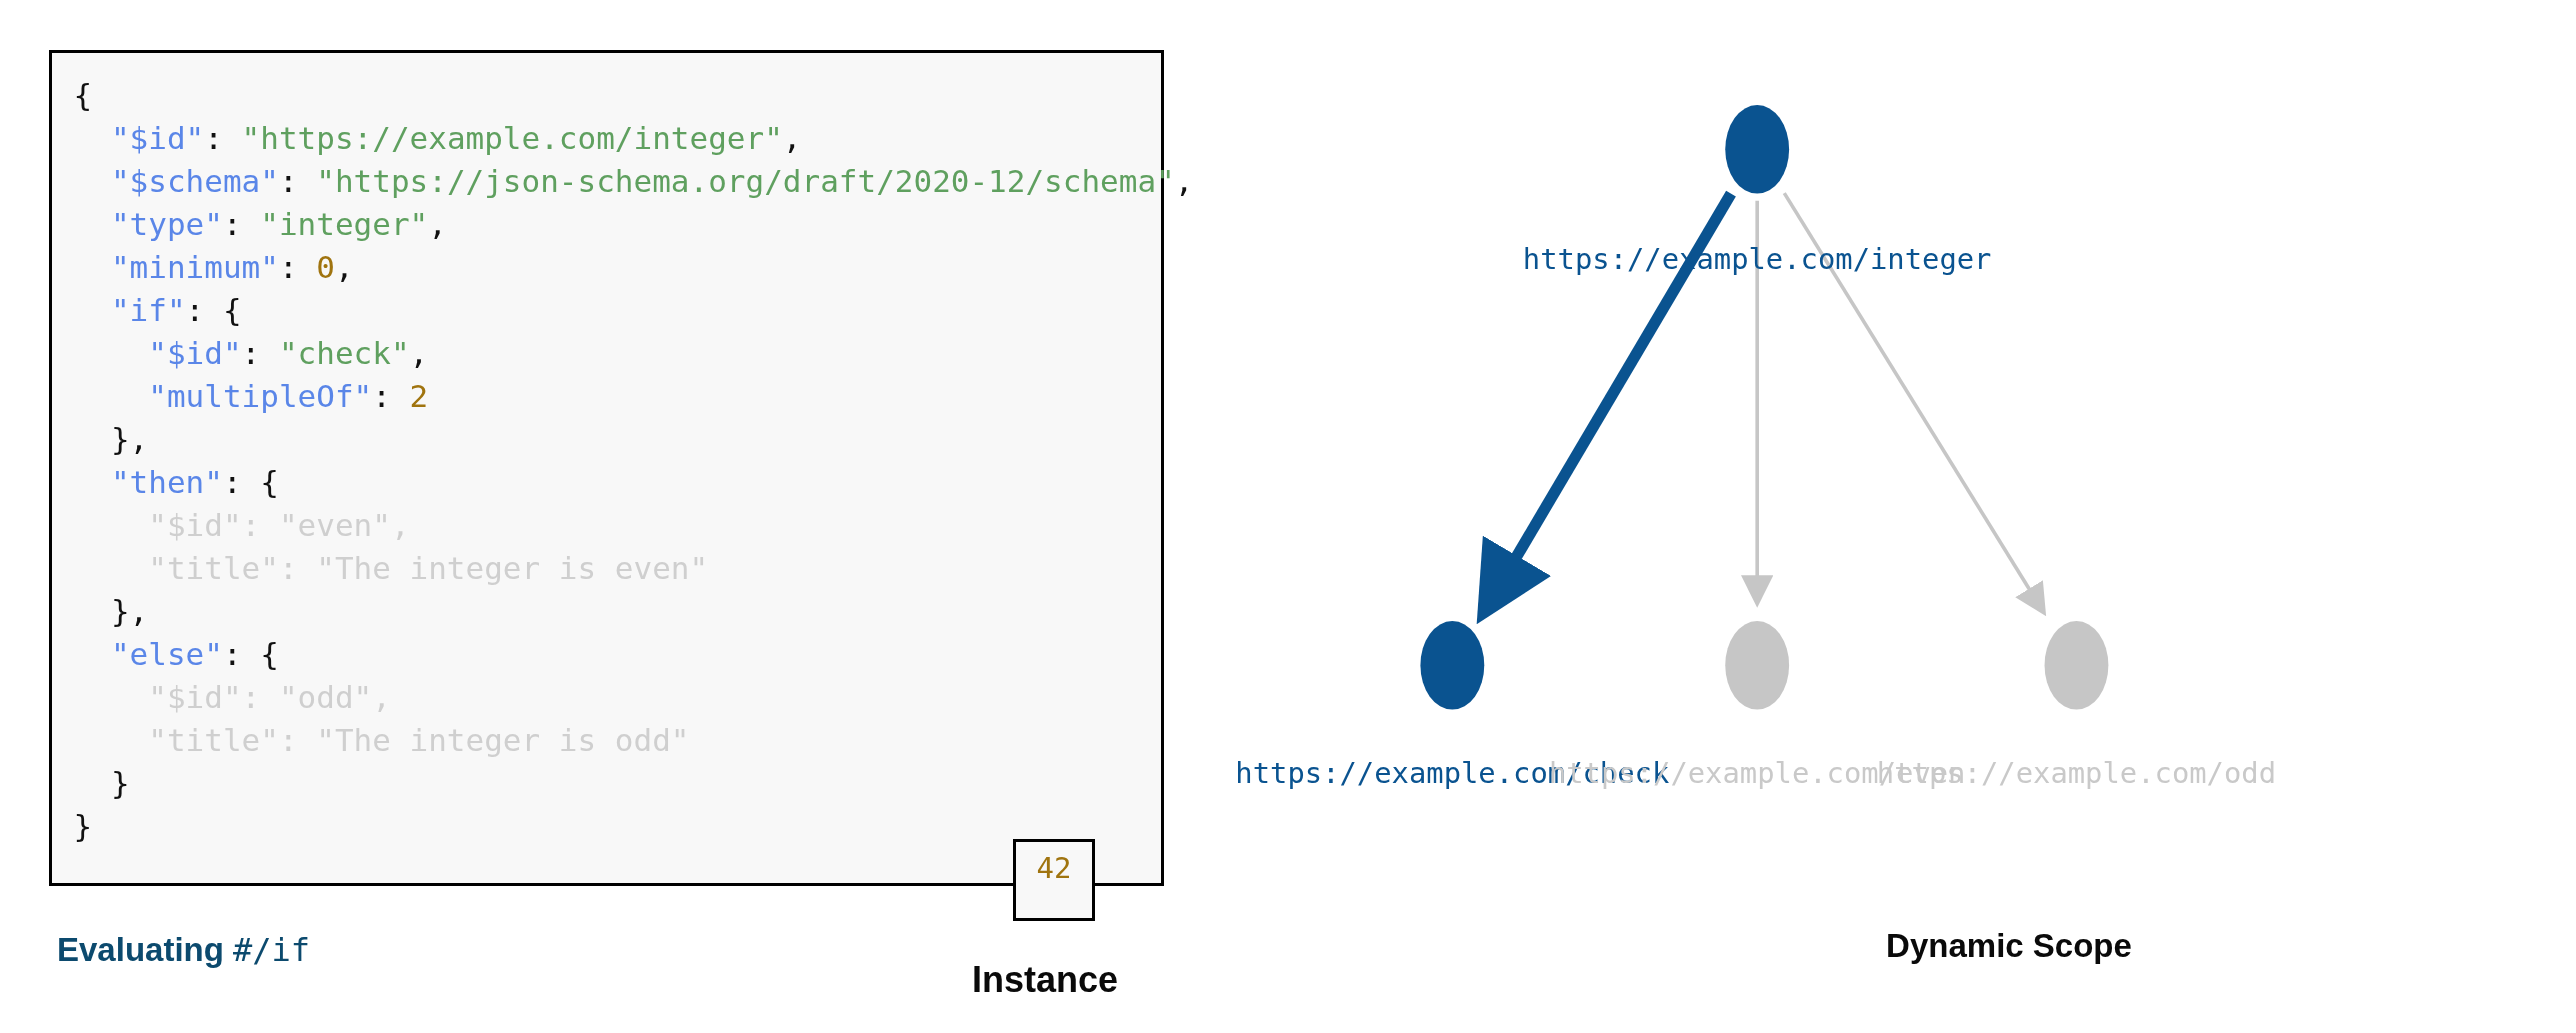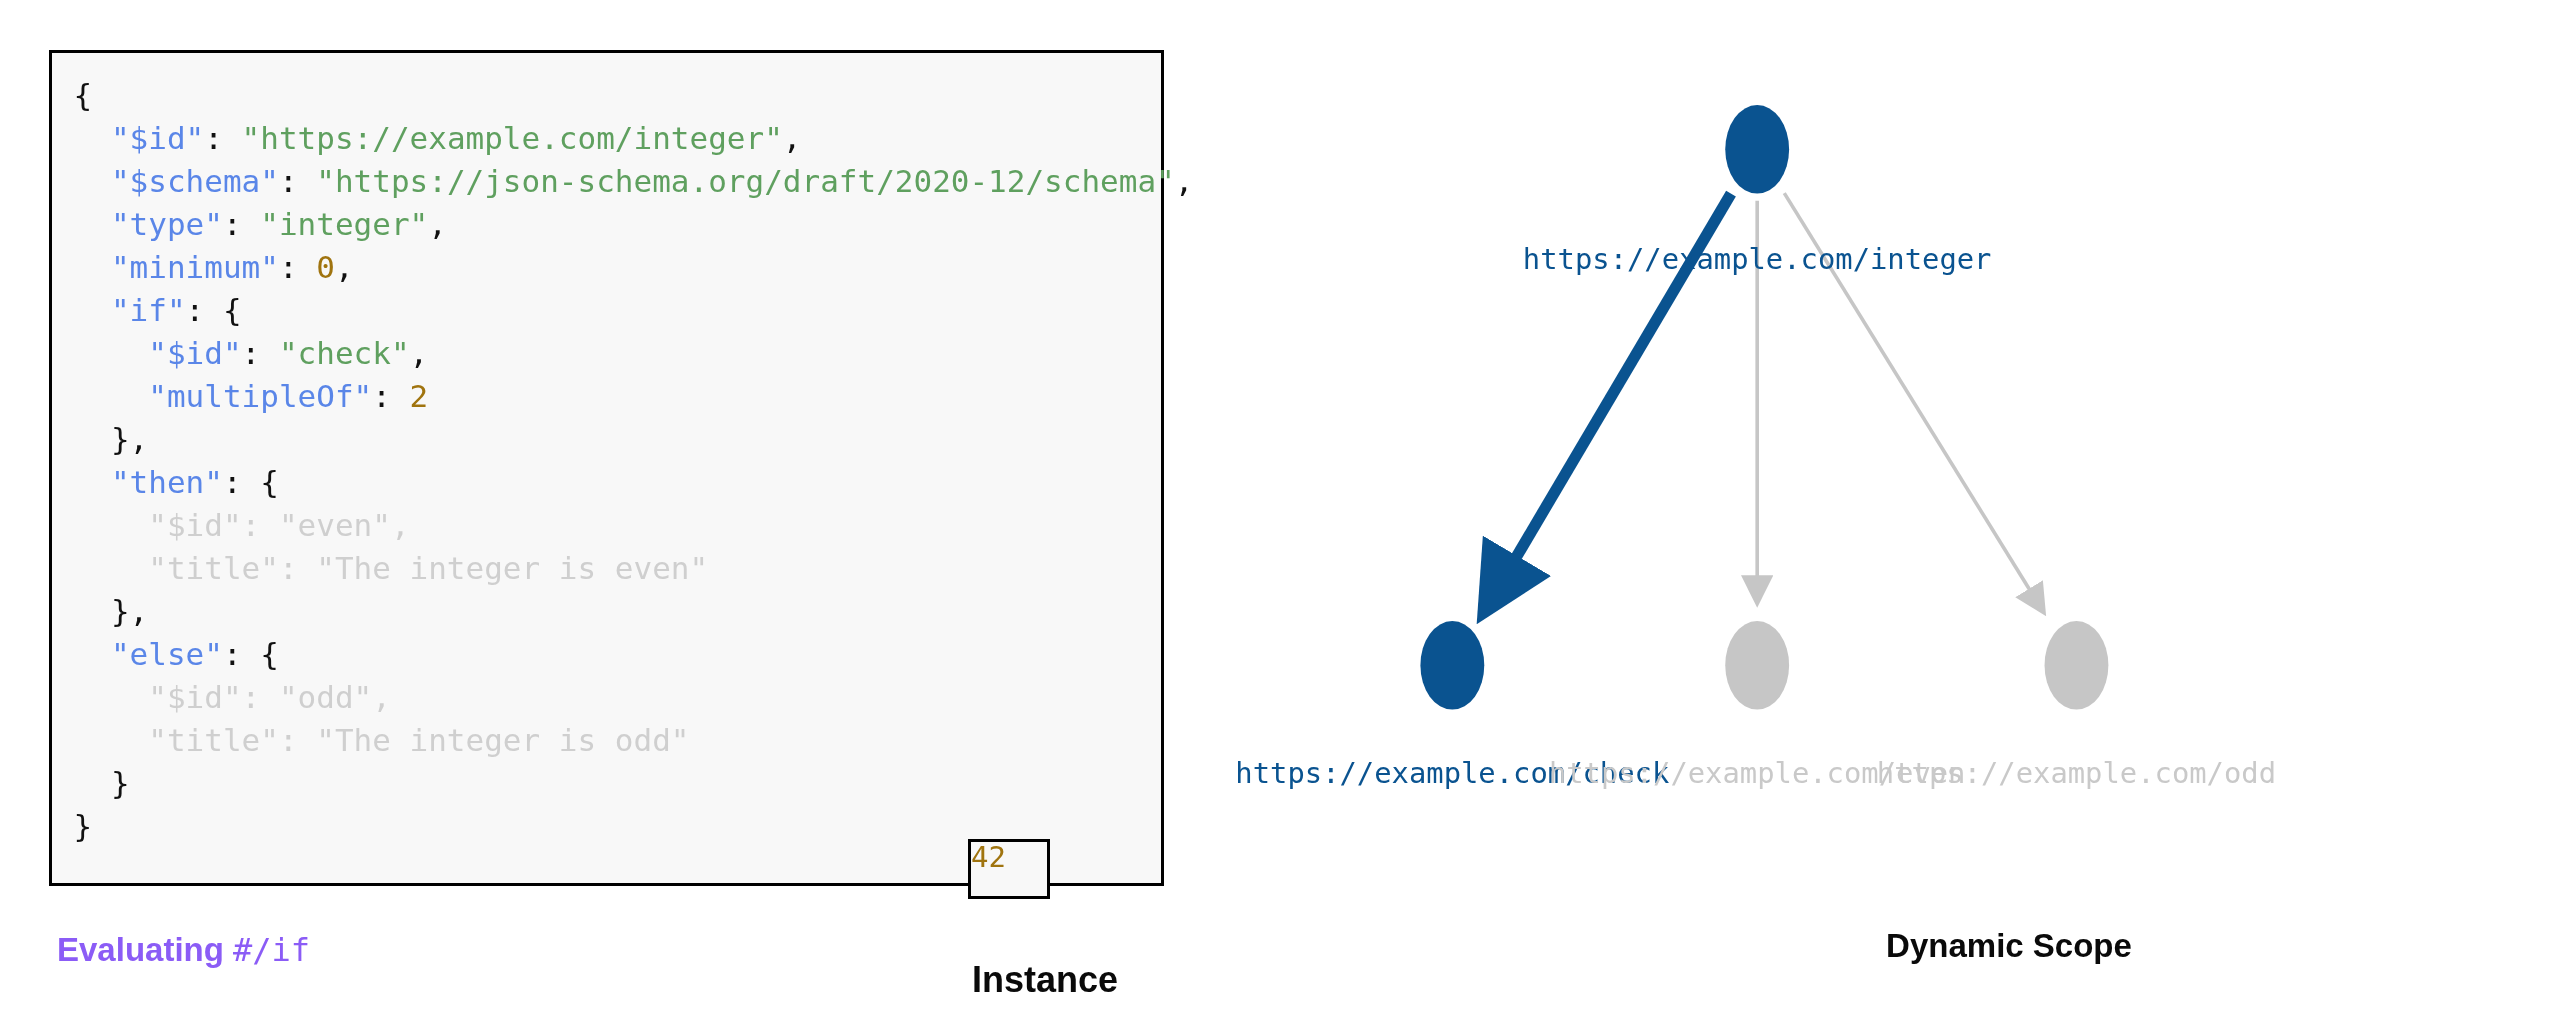--- a/index.html
+++ b/index.html
@@ -20,35 +20,35 @@
     font-size:31px;line-height:43px;white-space:pre;
   }
   .ln{display:block;height:43px;}
   .k{color:#5A86E8;}          
   .s{color:#5FA05F;}          
   .n{color:#A0740F;}          
   .p{color:#111111;}          
   .dim{color:#CFCFCF;}        
 
   #instance-box{
-    position:absolute;left:968px;top:839px;width:82px;height:60px;
+    position:absolute;left:1013px;top:839px;width:82px;height:82px;
     border:3.1px solid #000000;background:#F8F8F8;box-sizing:border-box;
-    z-index:3;display:flex;align-items:center;justify-content:flex-start;
+    z-index:3;display:flex;align-items:center;justify-content:center;
   }
   #instance-value{
     font-family:"DejaVu Sans Mono","Liberation Mono",monospace;
     font-size:29px;color:#A0740F;line-height:1;margin-top:-24px;
   }
   #instance-caption{
     position:absolute;left:947px;top:959px;width:196px;text-align:center;
     font-size:36px;font-weight:bold;color:#0A0A0A;
   }
   #left-caption{
     position:absolute;left:57px;top:931px;
-    font-size:33px;font-weight:bold;color:#8b5cf6;white-space:nowrap;
+    font-size:33px;font-weight:bold;color:#0c4a6e;white-space:nowrap;
   }
   #left-caption .mono{
     font-family:"DejaVu Sans Mono","Liberation Mono",monospace;
     font-weight:normal;font-size:32px;
   }
 
   
   #right-panel{position:absolute;left:1185px;top:0;width:1648px;height:1033px;}
   #graph-svg{position:absolute;left:0;top:0;width:1648px;height:1033px;}
 

